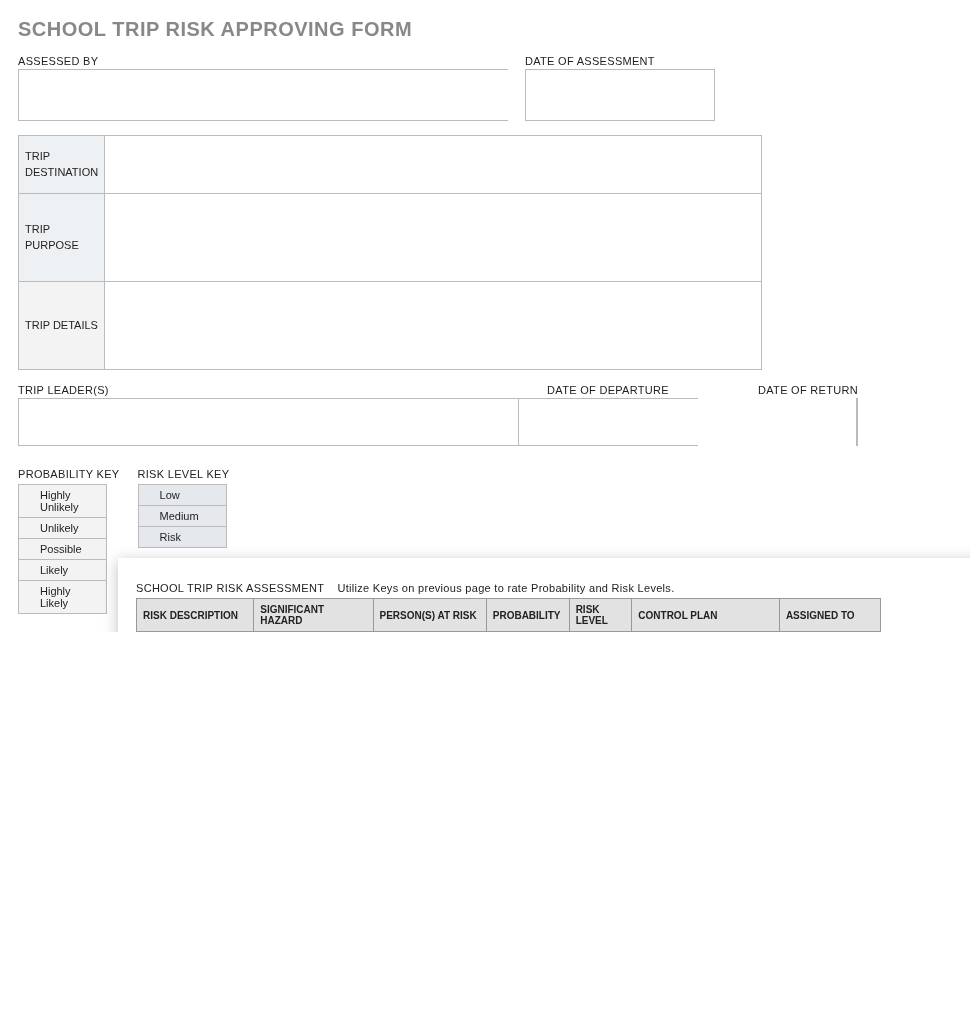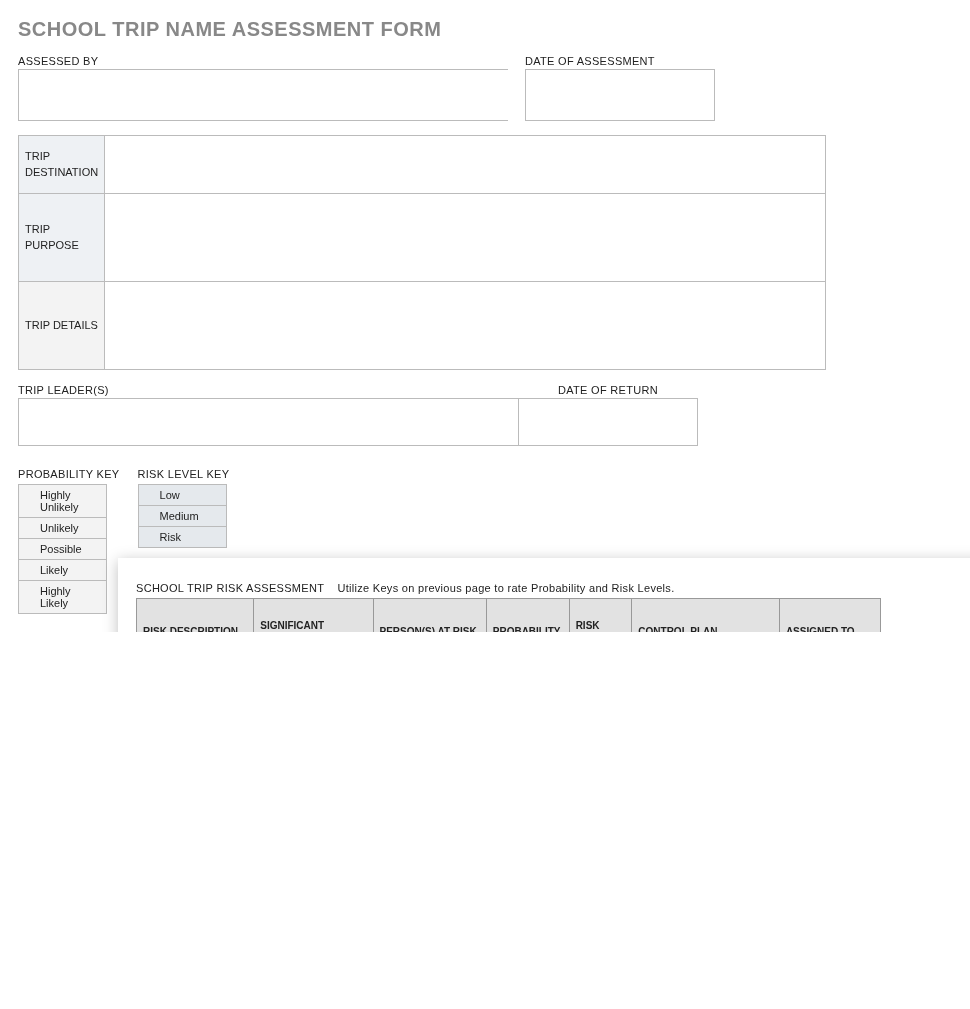--- a/index.html
+++ b/index.html
@@ -37,21 +37,21 @@
   .top-row .grp:nth-child(1) { flex: 0 0 490px; }
   .top-row .grp:nth-child(2) { flex: 0 0 190px; margin-left: 17px; }
   .top-row .grp:nth-child(3) { flex: 0 0 128px; }
   .top-row .box { border-right: none; }
   .top-row .grp:last-child .box { border-right: 1px solid #bbb; }
 
   
   .trip-table {
     margin-top: 14px;
     border-collapse: collapse;
-    width: 808px;
+    width: 744px;
   }
   .trip-table td {
     border: 1px solid #bbb;
     font-size: 11px;
     vertical-align: middle;
   }
   .trip-table .side {
     background: #eef1f4;
     width: 74px;
     padding: 4px 6px;
@@ -108,21 +108,21 @@
     border-collapse: collapse;
     margin-top: 4px;
     width: 745px;
   }
   .risk-grid th {
     border: 1px solid #999;
     background: #e2e2e2;
     font-size: 10px;
     font-weight: bold;
     text-align: left;
-    padding: 21px 6px;
+    padding: 5px 6px;
   }
   .risk-grid td {
     border: 1px solid #bbb;
     height: 56px;
   }
   .risk-grid th:nth-child(1),.risk-grid td:nth-child(1){width:116px;}
   .risk-grid th:nth-child(2),.risk-grid td:nth-child(2){width:118px;}
   .risk-grid th:nth-child(3),.risk-grid td:nth-child(3){width:112px;}
   .risk-grid th:nth-child(4),.risk-grid td:nth-child(4){width:82px;}
   .risk-grid th:nth-child(5),.risk-grid td:nth-child(5){width:62px;}
@@ -147,21 +147,21 @@
   .sig-row { display: flex; margin-top: 24px; }
   .sig-row .grp:nth-child(1) { flex: 0 0 430px; }
   .sig-row .grp:nth-child(2) { flex: 0 0 190px; }
   .sig-row .grp:nth-child(3) { flex: 0 0 100px; }
   .sig-row .box { height: 46px; border: 1px solid #999; border-right: none; }
   .sig-row .grp:last-child .box { border-right: 1px solid #999; }
 </style>
 </head>
 <body>
 
-<div class="title">SCHOOL TRIP NAME ASSESSMENT FORM</div>
+<div class="title">SCHOOL TRIP RISK APPROVING FORM</div>
 
 <div class="row top-row">
   <div class="grp">
     <div class="lbl">ASSESSED BY</div>
     <div class="box"></div>
   </div>
   <div class="grp">
     <div class="lbl">DATE OF ASSESSMENT</div>
     <div class="box"></div>
   </div>
@@ -183,20 +183,24 @@
   </tr>
 </tbody>
   </table>
 
 <div class="row leaders-row">
   <div class="grp">
     <div class="lbl">TRIP LEADER(S)</div>
     <div class="box"></div>
   </div>
   <div class="grp">
+    <div class="lbl">DATE OF DEPARTURE</div>
+    <div class="box"></div>
+  </div>
+  <div class="grp">
     <div class="lbl">DATE OF RETURN</div>
     <div class="box"></div>
   </div>
 </div>
 
 <div class="keys">
   <div class="key-block">
     <div class="lbl">PROBABILITY KEY</div>
     <table class="key-table">
       <tbody>

